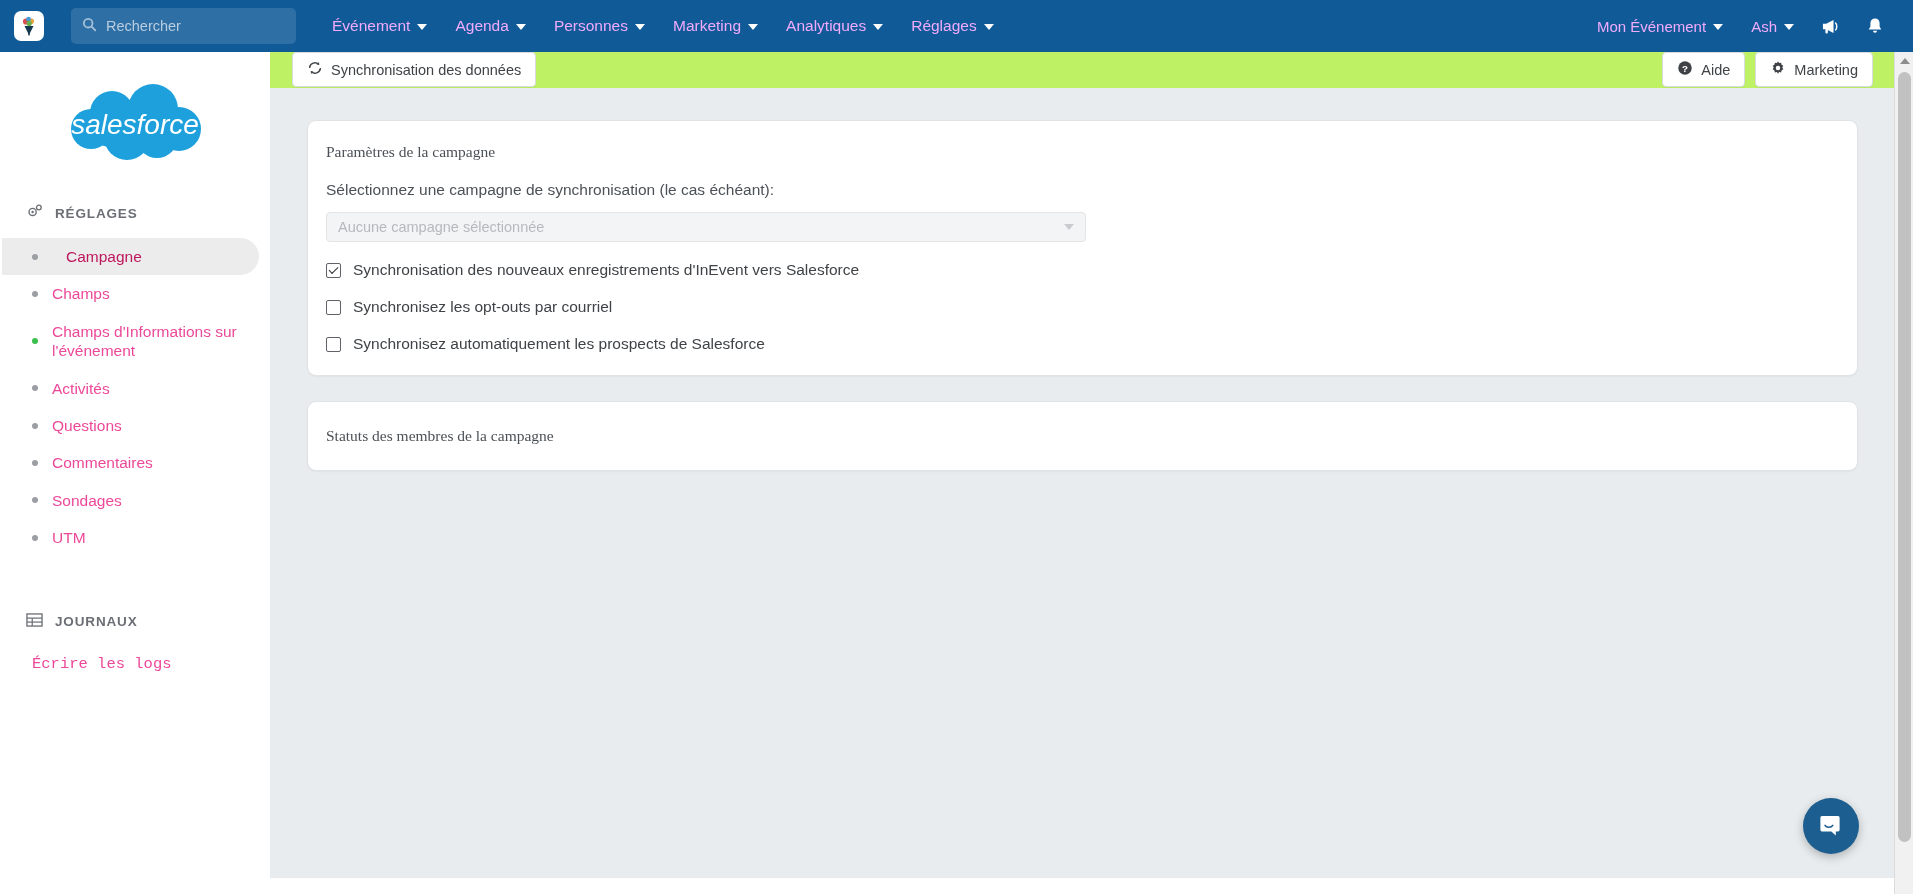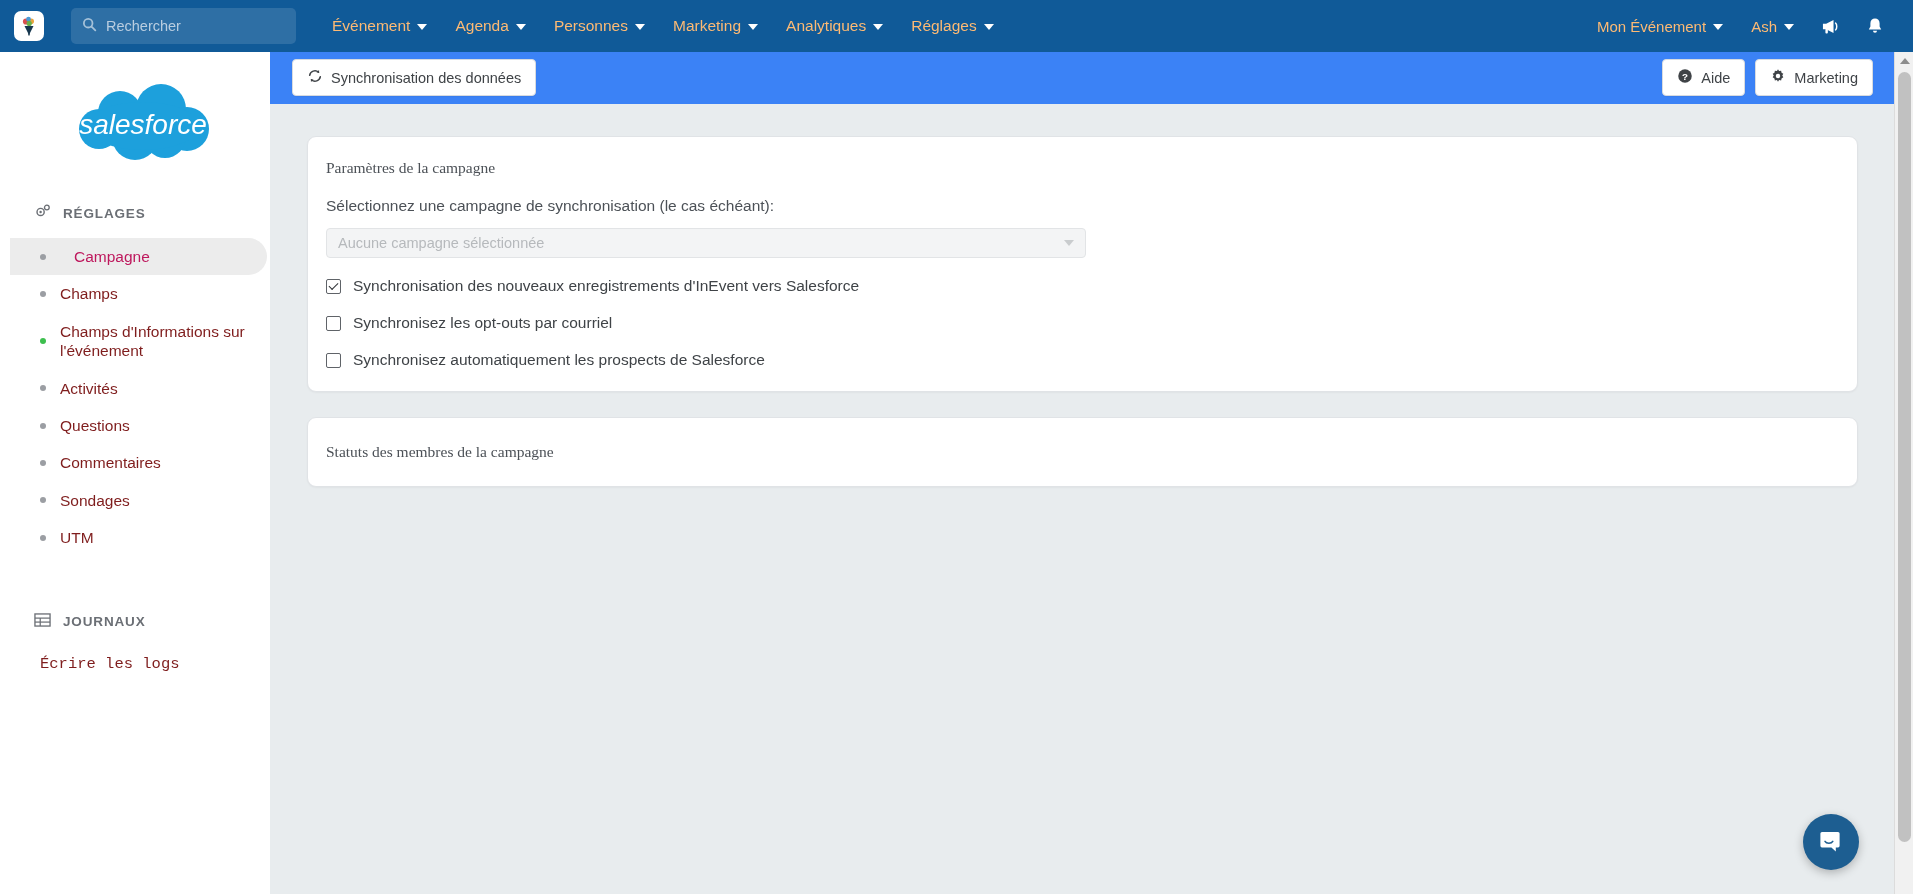--- a/index.html
+++ b/index.html
@@ -37,41 +37,41 @@
     background: transparent; border: 0; outline: 0;
     color: #ffffff; font-size: 14.5px;
     font-family: "Liberation Sans", sans-serif;
     width: 160px;
   }
   #searchinput::placeholder { color: #b9cde0; }
 
   .navmenu { display: flex; align-items: center; margin-left: 22px; }
   .navitem {
     display: flex; align-items: center; gap: 7px;
-    color: #fdba74; font-size: 15.5px;
+    color: #f0abfc; font-size: 15.5px;
     padding: 6px 14px; cursor: pointer; white-space: nowrap;
   }
   .caret {
     width: 0; height: 0; border-left: 5px solid transparent;
     border-right: 5px solid transparent; border-top: 6px solid #ffffff;
     display: inline-block; margin-top: 2px;
   }
   .navright {
     margin-left: auto; display: flex; align-items: center;
     padding-right: 16px;
   }
   .navright .navitem { font-size: 15px; }
   .iconbtn {
     color: #fff; padding: 6px 13px; cursor: pointer;
     display: flex; align-items: center;
   }
 
   
   #sidebar {
-    position: absolute; top: 52px; left: 10px;
+    position: absolute; top: 52px; left: 2px;
     width: 270px; height: 842px;
     background: #ffffff;
     border-right: 1px solid #e4e7ea;
     overflow: hidden;
   }
   #sflogo {
     margin: 26px auto 0; width: 180px; height: 88px;
     display: flex; align-items: center; justify-content: center;
   }
   .sect-head {
@@ -79,41 +79,41 @@
     padding: 0 0 0 24px; margin-top: 34px;
     color: #6b6f75; font-size: 13.5px; font-weight: bold;
     letter-spacing: .85px; height: 26px;
   }
   .menu { margin-top: 12px; }
   .menu-item {
     display: flex; align-items: center; gap: 14px;
     padding: 9px 10px 9px 30px;
     margin-right: 12px;
     border-radius: 0 22px 22px 0;
-    color: #7f1d1d; font-size: 15.5px;
+    color: #ec4899; font-size: 15.5px;
     cursor: pointer; line-height: 1.25;
   }
   .menu-item.active { background: #ececec; color: #be185d; gap: 28px; }
   .bullet {
     width: 6px; height: 6px; border-radius: 50%;
     background: #9b9ea3; flex: none;
   }
   .bullet.green { background: #3dbf4e; }
   .menu-item.nobullet { padding-left: 30px; font-family: Liberation Mono, monospace; }
 
   
   #main {
     position: absolute; top: 52px; left: 270px;
     width: 1625px; height: 842px;
     background: #ffffff; overflow: hidden;
   }
   #toolbar {
-    height: 52px; width: 100%;
-    background: #3b82f6;
-    display: flex; align-items: center;
+    height: 36px; width: 100%;
+    background: #bef264;
+    display: flex; 
     padding: 0 22px 0 22px;
     border-bottom: 1px solid transparent;
   }
   .tbtn {
     display: flex; align-items: center; gap: 8px;
     background: #ffffff; border: 1px solid #d8dbdf;
     border-radius: 4px; color: #3f4347;
     font-size: 14.5px; padding: 8px 14px; cursor: pointer;
     box-shadow: 0 1px 1px rgba(0,0,0,.04);
     white-space: nowrap;

